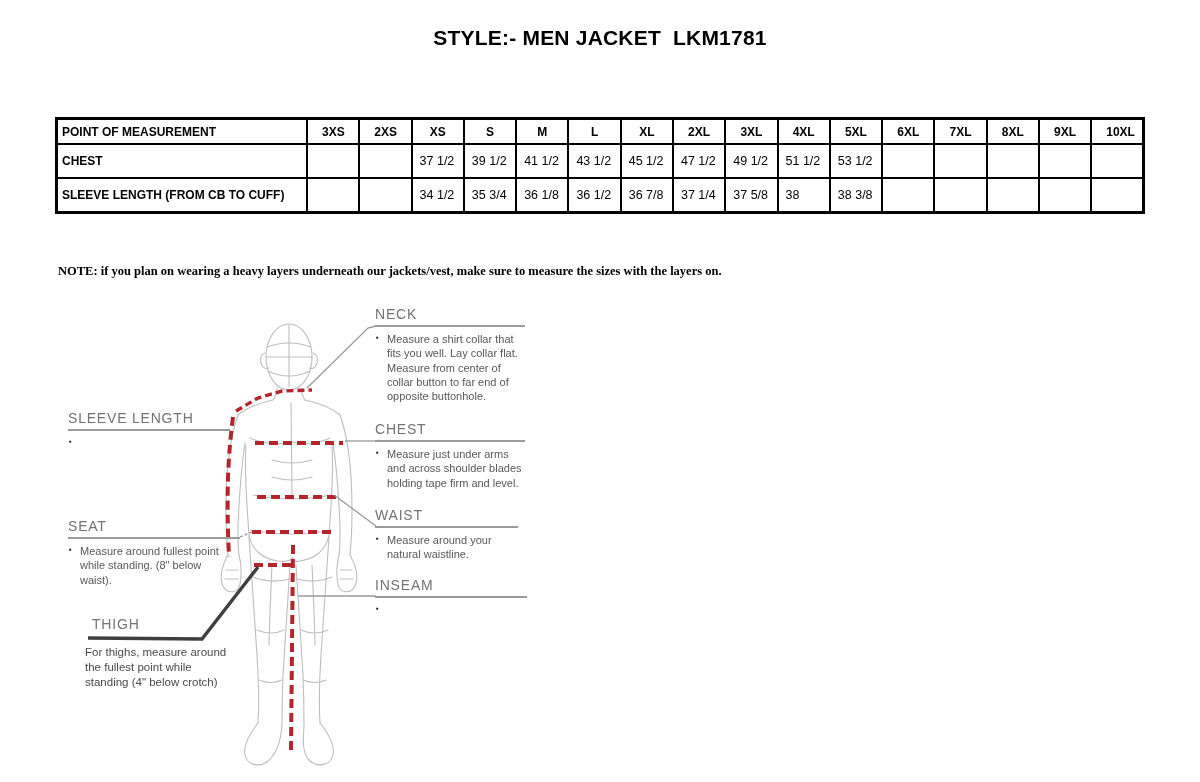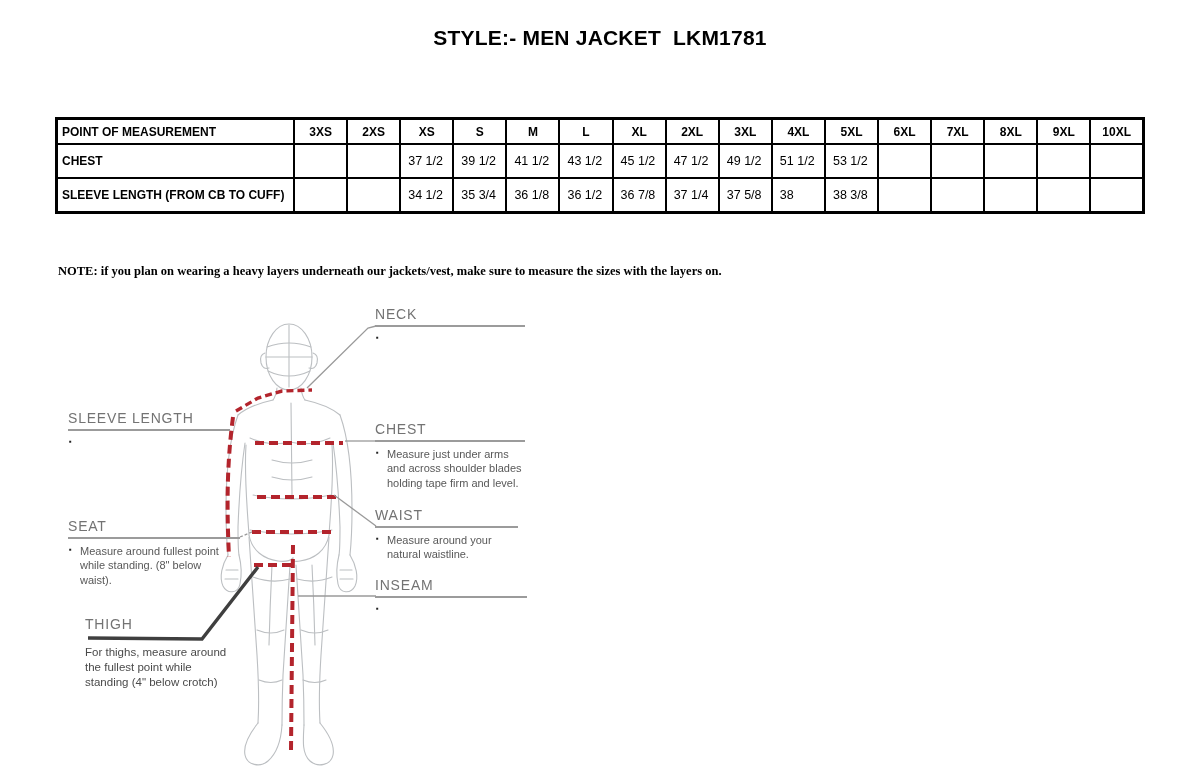--- a/index.html
+++ b/index.html
@@ -10,40 +10,40 @@
   .page-title{
     position:absolute;top:26px;left:0;width:100%;text-align:center;
     font-size:21px;font-weight:bold;white-space:pre;letter-spacing:.2px;
   }
   
   table.size-table{
     position:absolute;left:55px;top:117px;width:1090px;
     border-collapse:collapse;table-layout:fixed;border:3px solid #000;
   }
   .size-table th,.size-table td{border:2px solid #000;overflow:hidden;white-space:nowrap;}
-  .size-table thead th{height:23px;font-size:12px;font-weight:bold;text-align:center;padding:0 1px;}
+  .size-table thead th{height:23px;font-size:12px;font-weight:bold;text-align:center;padding:0 14px;}
   .size-table th.poml{width:230px;text-align:left;padding-left:4px;}
   .size-table td.rowlabel{font-weight:bold;font-size:12px;text-align:left;padding-left:4px;height:30px;}
   .size-table td.val{font-size:12.5px;text-align:left;padding-left:7px;height:30px;}
   
   .note{position:absolute;left:58px;top:264px;font-size:12.5px;font-weight:bold;font-family:Liberation Serif, serif;}
   
   .diagram-svg{position:absolute;left:0;top:295px;}
   .fig{stroke:#bcbfc2;fill:none;stroke-width:1.1;stroke-linecap:round;}
   .red{stroke:#b3242c;fill:none;stroke-width:4;stroke-dasharray:9 5;}
   .redn{stroke:#b3242c;fill:none;stroke-width:3.4;stroke-dasharray:7 4;}
   .lead{stroke:#9a9a9a;fill:none;stroke-width:1.3;}
   .dashlead{stroke-dasharray:3 2;}
   .thk{stroke:#3f3f3f;fill:none;stroke-width:3.4;}
   .sec{position:absolute;}
   .sec-h{
     font-size:14px;letter-spacing:.8px;color:#737373;
     padding-bottom:3px;border-bottom:2px solid #9b9b9b;
   }
-  .sec-h.nounder{border-bottom:none;}
+  .sec-h.nounder{border-bottom:none;margin-left:7px;}
   .sec-d{
     margin-top:5px;font-size:11px;line-height:1.3;color:#585858;
     position:relative;padding-left:12px;
   }
   .sec-d.nobullet{padding-left:0;font-size:11.5px;color:#4a4a4a;margin-top:10px;}
   .bullet{position:absolute;left:1px;top:1px;font-size:8px;color:#222;}
 </style>
 </head>
 <body>
 
@@ -183,21 +183,21 @@
     <path class="lead" d="M345,146 H376"></path>
     <path class="lead" d="M334,200 L376,231"></path>
     <path class="lead" d="M298,301 H376"></path>
     <path class="lead dashlead" d="M240,242 L254,236"></path>
     <path class="thk" d="M88,343 L202,344 L258,272"></path>
   </g>
 </svg>
 
 <div class="sec" style="left:375px;top:306px;width:150px">
   <div class="sec-h">NECK</div>
-  <div class="sec-d"><span class="bullet">▪</span></div>
+  <div class="sec-d"><span class="bullet">▪</span><span>Measure a shirt collar that fits you well. Lay collar flat. Measure from center of collar button to far end of opposite buttonhole.</span></div>
 </div>
 <div class="sec" style="left:375px;top:421px;width:150px">
   <div class="sec-h">CHEST</div>
   <div class="sec-d"><span class="bullet">▪</span><span>Measure just under arms and across shoulder blades holding tape firm and level.</span></div>
 </div>
 <div class="sec" style="left:375px;top:507px;width:143px">
   <div class="sec-h">WAIST</div>
   <div class="sec-d"><span class="bullet">▪</span><span>Measure around your natural waistline.</span></div>
 </div>
 <div class="sec" style="left:375px;top:577px;width:152px">

